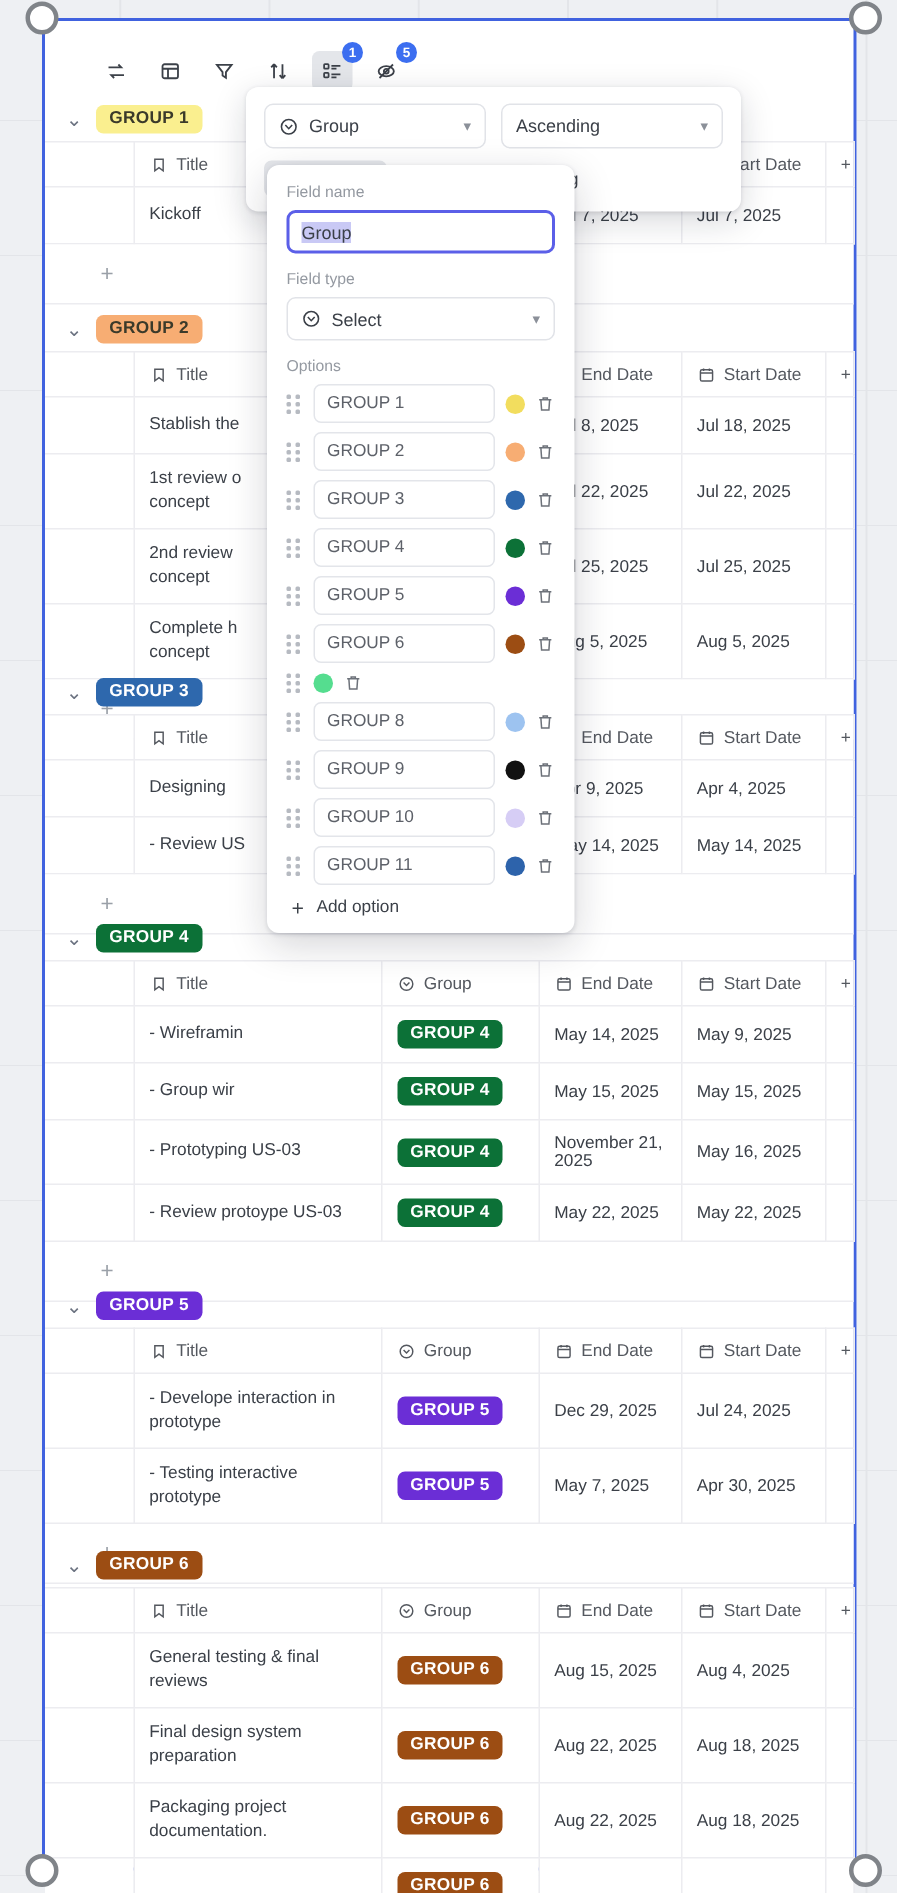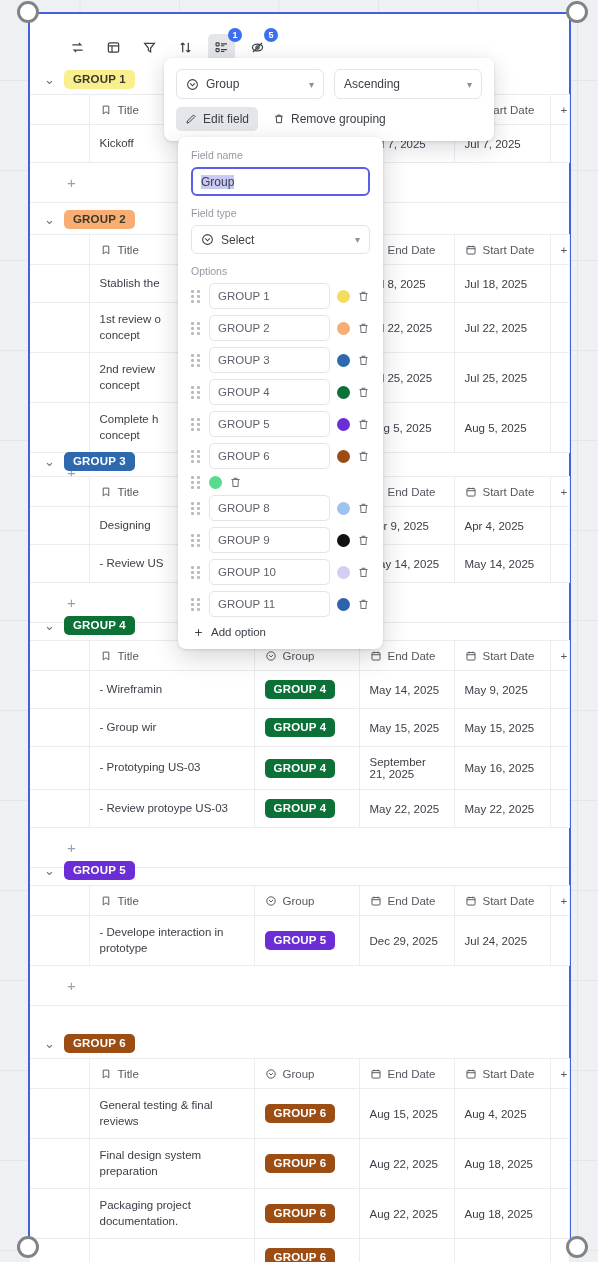--- a/index.html
+++ b/index.html
@@ -112,21 +112,21 @@
   .select-box .caret { margin-left: auto; color: #8b9099; font-size: 10px; }
   .pop-row2 { display: flex; gap: 6px; margin-top: 8px; }
   .pop-act {
     display: flex; align-items: center; gap: 6px;
     font-size: 12px; color: #3b4048; padding: 5px 9px; border-radius: 5px;
   }
   .pop-act.sel { background: #e4e6ea; }
 
   
   .editpanel {
-    position: absolute; left: 148px; top: 123px; width: 205px;
+    position: absolute; left: 148px; top: 96px; width: 205px;
     background: #fff; border-radius: 8px;
     box-shadow: 0 8px 26px rgba(20,24,40,.18), 0 1px 3px rgba(20,24,40,.12);
     padding: 12px 13px 11px; z-index: 30;
   }
   .ep-label { font-size: 10.5px; color: #9499a1; margin-bottom: 6px; }
   .ep-input-sel {
     width: 100%; height: 29px; border: 2px solid #5b5fe8; border-radius: 6px;
     display: flex; align-items: center; padding: 0 8px; font-size: 12px;
   }
   .ep-input-sel span { background: #c9c9f5; color: #3b4048; }
@@ -561,21 +561,21 @@
                 <td class="title-cell">- Group wir</td>
                 <td><span class="pill" style="background:#0c7137">GROUP 4</span></td>
                 <td>May 15, 2025</td>
                 <td>May 15, 2025</td>
                 <td></td>
               </tr>
               <tr>
                 <td></td>
                 <td class="title-cell">- Prototyping US-03</td>
                 <td><span class="pill" style="background:#0c7137">GROUP 4</span></td>
-                <td>September 21, 2025</td>
+                <td>November 21, 2025</td>
                 <td>May 16, 2025</td>
                 <td></td>
               </tr>
               <tr>
                 <td></td>
                 <td class="title-cell">- Review protoype US-03</td>
                 <td><span class="pill" style="background:#0c7137">GROUP 4</span></td>
                 <td>May 22, 2025</td>
                 <td>May 22, 2025</td>
                 <td></td>
@@ -647,20 +647,28 @@
                 <th class="plus-cell">+</th>
               </tr>
             </thead>
             <tbody>
               <tr>
                 <td></td>
                 <td class="title-cell">- Develope interaction in<br>prototype</td>
                 <td><span class="pill" style="background:#6b2ed6">GROUP 5</span></td>
                 <td>Dec 29, 2025</td>
                 <td>Jul 24, 2025</td>
+                <td></td>
+              </tr>
+              <tr>
+                <td></td>
+                <td class="title-cell">- Testing interactive prototype</td>
+                <td><span class="pill" style="background:#6b2ed6">GROUP 5</span></td>
+                <td>May 7, 2025</td>
+                <td>Apr 30, 2025</td>
                 <td></td>
               </tr>
             </tbody>
           </table>
           <div class="row-plus">+</div>
         </div>
         <div class="group-block" style="top: 1014px;">
           <div class="group-head">
             <span class="chev">⌄</span>
             <span class="pill" style="background:#9c4d13">GROUP 6</span>

